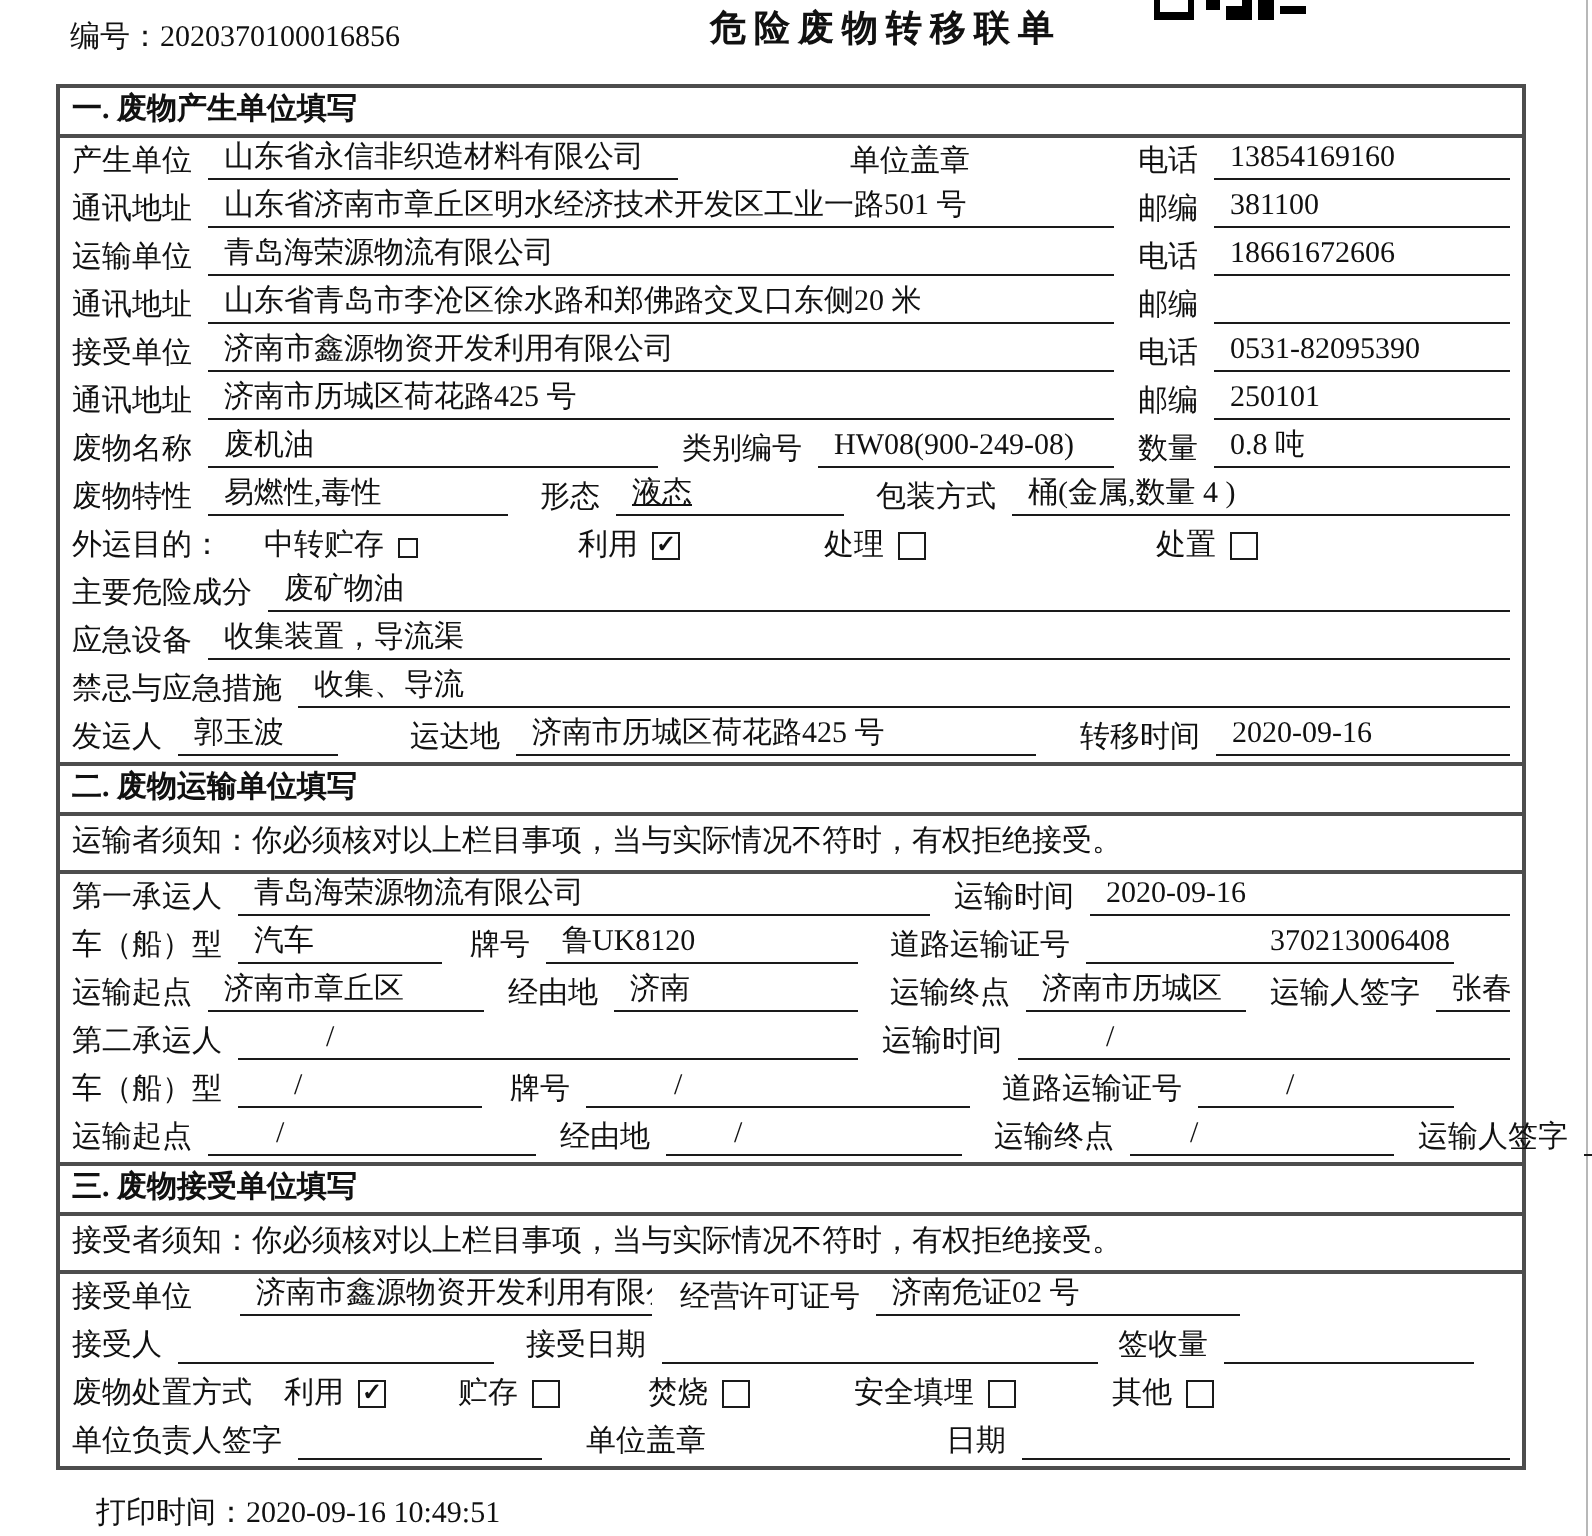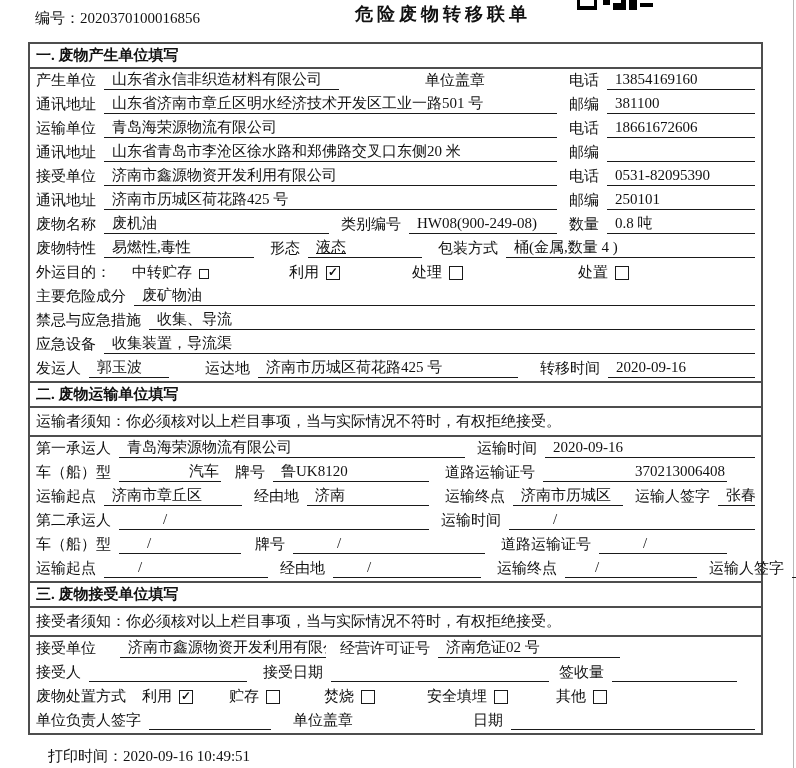--- a/index.html
+++ b/index.html
@@ -170,27 +170,27 @@
         <span class="cb"></span>
       </span>
     </div>
 
     <div class="row">
       <span class="lb">主要危险成分</span>
       <span class="uv fx">废矿物油</span>
     </div>
 
     <div class="row">
+      <span class="lb">应急设备</span>
+      <span class="uv fx">收集装置，导流渠</span>
+    </div>
+
+    <div class="row">
       <span class="lb">禁忌与应急措施</span>
       <span class="uv fx">收集、导流</span>
-    </div>
-
-    <div class="row">
-      <span class="lb">应急设备</span>
-      <span class="uv fx">收集装置，导流渠</span>
     </div>
 
     <div class="row">
       <span class="lb">发运人</span>
       <span class="uv" style="width:70px;">郭玉波</span>
       <span class="lb" style="margin-left:36px;">运达地</span>
       <span class="uv" style="width:250px;">济南市历城区荷花路425 号</span>
       <span class="lb" style="margin-left:22px;">转移时间</span>
       <span class="uv fx">2020-09-16</span>
     </div>
@@ -202,21 +202,21 @@
 
     <div class="row">
       <span class="lb">第一承运人</span>
       <span class="uv fx" style="margin-right:12px;">青岛海荣源物流有限公司</span>
       <span class="lb">运输时间</span>
       <span class="uv" style="width:200px;">2020-09-16</span>
     </div>
 
     <div class="row">
       <span class="lb">车（船）型</span>
-      <span class="uv" style="width:92px;text-align:right;">汽车</span>
+      <span class="uv" style="width:92px;">汽车</span>
       <span class="lb" style="margin-left:14px;">牌号</span>
       <span class="uv" style="width:146px;">鲁UK8120</span>
       <span class="lb" style="margin-left:16px;">道路运输证号</span>
       <span class="uv fx" style="margin-right:28px;text-align:right;">370213006408</span>
     </div>
 
     <div class="row">
       <span class="lb">运输起点</span>
       <span class="uv" style="width:128px;">济南市章丘区</span>
       <span class="lb" style="margin-left:12px;">经由地</span>

